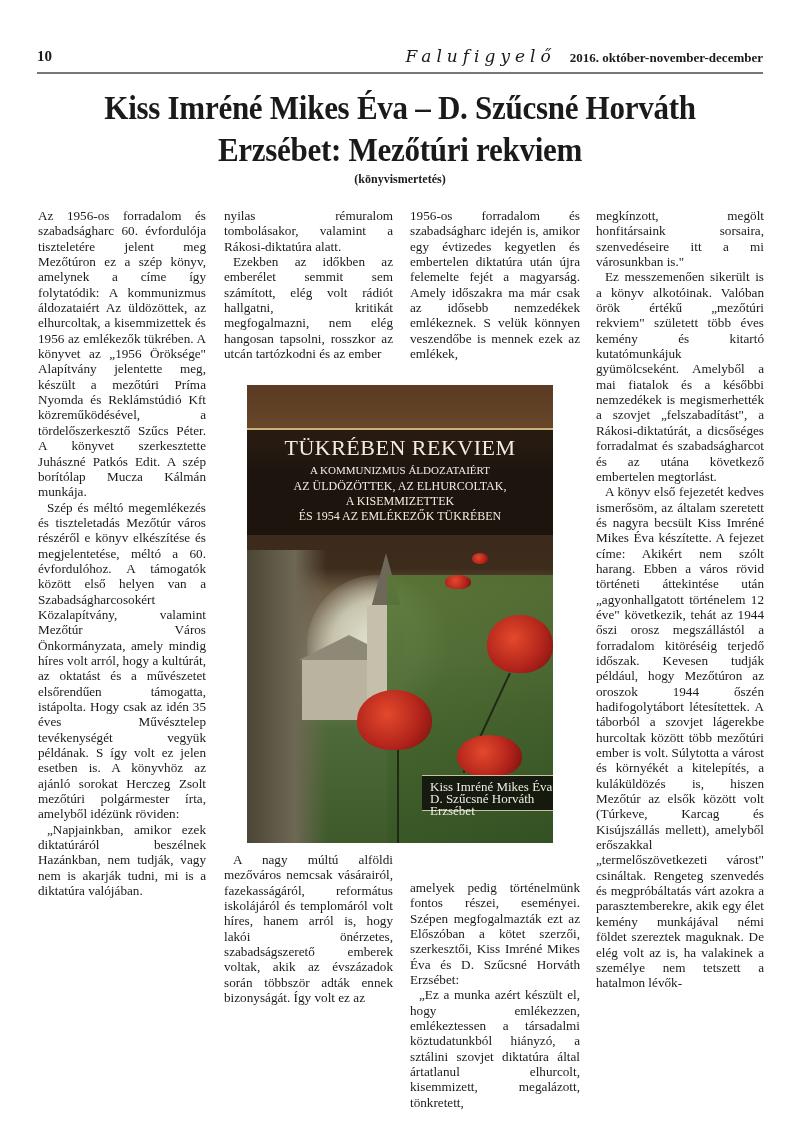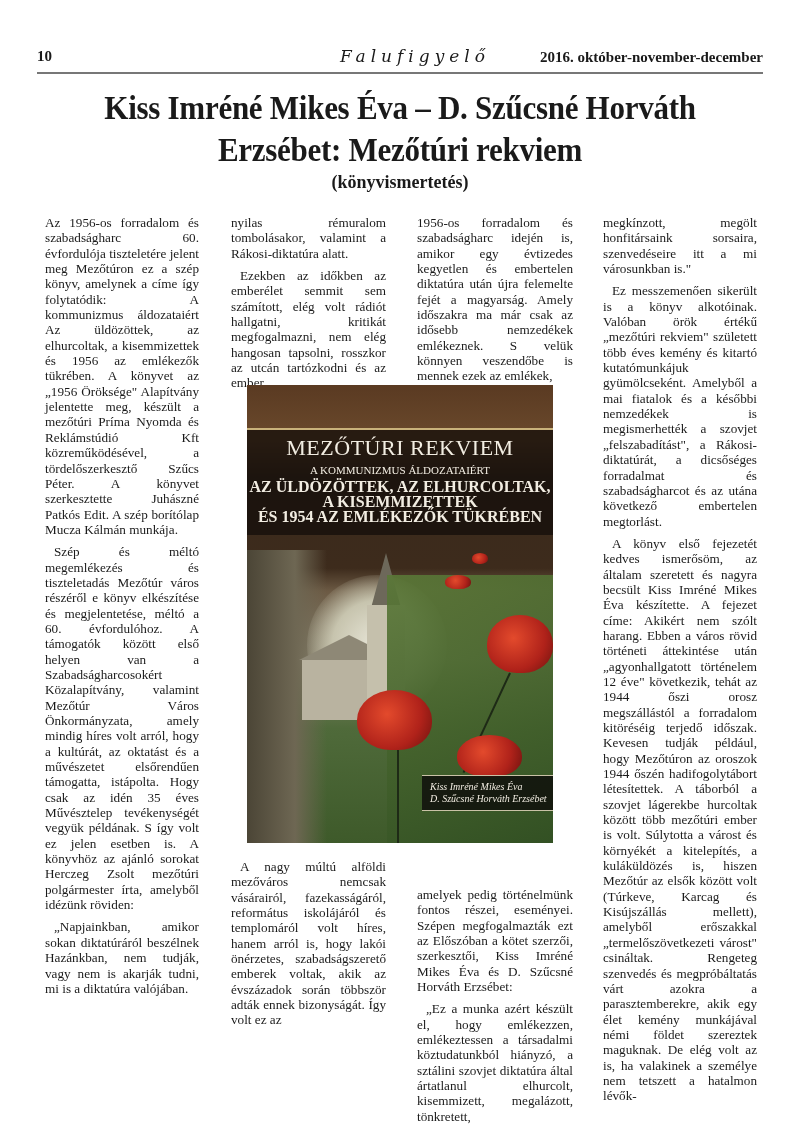--- a/index.html
+++ b/index.html
@@ -2,44 +2,44 @@
 <html><head>
 <meta charset="utf-8">
 <style>
   html, body { margin:0; padding:0; background:#ffffff; }
   body { width:800px; height:1131px; position:relative; overflow:hidden;
          font-family:"Liberation Serif", serif; color:#1a1a1a; }
   .header { position:absolute; left:37px; right:37px; top:46px; height:26px; }
   .page-num { position:absolute; left:0; top:2px; font-weight:bold; font-size:15px; }
   .masthead { position:absolute; right:0; top:0; display:flex; align-items:baseline; gap:14px; }
   .mast-name { font-family:"DejaVu Serif", serif; font-style:italic; font-size:17px; letter-spacing:5px;margin-left:37px; }
-  .issue-date { font-weight:bold; font-size:15px;margin-left:36px; }
+  .issue-date { font-weight:bold; font-size:13px; }
   .rule { position:absolute; left:37px; right:37px; top:72px; height:2px; background:#777; }
   .title { position:absolute; left:20px; right:20px; top:87px; text-align:center;
            font-family:"Liberation Serif", serif; font-weight:bold; font-size:33px; line-height:42px;
            letter-spacing:-0.3px; transform:scaleX(0.94); transform-origin:center top; }
-  .subtitle { position:absolute; left:0; right:0; top:172px; text-align:center; font-weight:bold; font-size:18px; }
+  .subtitle { position:absolute; left:0; right:0; top:172px; text-align:center; font-weight:bold; font-size:12px; }
   .col { position:absolute; font-size:13.2px; line-height:15.35px; text-align:justify; hyphens:manual; }
-  .col p { margin:7px; text-indent:0; }
+  .col p { margin:0; text-indent:0; }
   .col p.ind { text-indent:9px; }
   .c1 { left:38px; width:168px; top:208px; }
   .c2 { left:224px; width:169px; top:208px; }
   .c3 { left:410px; width:170px; top:208px; }
   .c4 { left:596px; width:168px; top:208px; }
   .c2b { left:224px; width:169px; top:852px; }
   .c3b { left:410px; width:170px; top:880px; }
   .cover { position:absolute; left:247px; top:385px; width:306px; height:458px; overflow:hidden;
            background: linear-gradient(180deg,#5a3a22 0%,#6b4a2c 12%,#3a2a1c 20%,#3d2b1c 40%,#6c5a44 45%,#8a8570 60%,#4f6a3a 75%,#3e5a2a 100%); }
   .cover-band { position:absolute; left:0; right:0; top:43px; height:105px; background:rgba(20,14,10,0.78);
                 border-top:2px solid #c9b27a; }
   .cover-title { position:absolute; left:0; right:0; top:50px; text-align:center; color:#f2ede2;
                  font-family:"Liberation Serif", serif; }
   .ct1 { font-size:22px; letter-spacing:0.5px; line-height:26px; }
   .ct2 { font-size:11px; line-height:18px; }
-  .ct3 { font-size:16px; line-height:15px;font-weight:bold; }
+  .ct3 { font-size:12px; line-height:15px; }
   .sky { position:absolute; left:60px; top:190px; width:140px; height:140px; border-radius:50%;
          background:radial-gradient(circle,#e8e6d8 0%,#c7c4ae 45%,rgba(150,145,120,0) 75%); }
   .tree { position:absolute; left:0; top:165px; width:80px; height:293px;
           background:linear-gradient(90deg,#4b4536,#6e6753 60%,rgba(110,103,83,0)); }
   .church-body { position:absolute; left:55px; top:275px; width:95px; height:60px; background:#b9b3a0; }
   .church-roof { position:absolute; left:52px; top:250px; width:0; height:0;
                  border-left:50px solid transparent; border-right:50px solid transparent; border-bottom:25px solid #8e8876; }
   .tower { position:absolute; left:120px; top:220px; width:38px; height:120px; background:#c5c0ac; }
   .spire { position:absolute; left:124px; top:168px; width:0; height:0;
            border-left:15px solid transparent; border-right:15px solid transparent; border-bottom:55px solid #6d685a; }
@@ -49,21 +49,21 @@
   .p1 { left:198px; top:190px; width:26px; height:14px; }
   .p2 { left:240px; top:230px; width:66px; height:58px; }
   .p3 { left:110px; top:305px; width:75px; height:60px; }
   .p4 { left:210px; top:350px; width:65px; height:42px; }
   .p5 { left:225px; top:168px; width:16px; height:11px; }
   .stem { position:absolute; width:2px; background:#1e2a16; transform-origin:top; }
   .s1 { left:262px; top:288px; height:110px; transform:rotate(25deg); }
   .s2 { left:150px; top:365px; height:93px; }
   .authors-box { position:absolute; left:175px; top:390px; width:131px; height:36px; background:rgba(15,15,12,0.85);
                  border-top:1px solid #c9c2a6; border-bottom:1px solid #c9c2a6; color:#f0ebe0;
-                 font-size:10px; line-height:12px; padding:5px 0 0 8px; box-sizing:border-box;font-style:italic; }
+                 font-size:13px; line-height:12px; padding:5px 0 0 8px; box-sizing:border-box; }
 </style>
 </head>
 <body>
 
 <div class="header">
   <span class="page-num">10</span>
   <div class="masthead">
     <span class="mast-name">Falufigyelő</span>
     <span class="issue-date">2016. október-november-december</span>
   </div>
@@ -72,21 +72,21 @@
 
 <div class="title">
   <div>Kiss Imréné Mikes Éva – D. Szűcsné Horváth</div>
   <div>Erzsébet: Mezőtúri rekviem</div>
 </div>
 <div class="subtitle">(könyvismertetés)</div>
 
 <div class="col c1">
   <p>Az 1956-os forradalom és szabadságharc 60. évfordulója tiszteletére jelent meg Mezőtúron ez a szép könyv, amelynek a címe így folytatódik: A kommunizmus áldozataiért Az üldözöttek, az elhurcoltak, a kisemmizettek és 1956 az emlékezők tükrében. A könyvet az „1956 Öröksége" Alapítvány jelentette meg, készült a mezőtúri Príma Nyomda és Reklámstúdió Kft közreműködésével, a tördelőszerkesztő Szűcs Péter. A könyvet szerkesztette Juhászné Patkós Edit. A szép borítólap Mucza Kálmán munkája.</p>
   <p class="ind">Szép és méltó megemlékezés és tiszteletadás Mezőtúr város részéről e könyv elkészítése és megjelentetése, méltó a 60. évfordulóhoz. A támogatók között első helyen van a Szabadságharcosokért Közalapítvány, valamint Mezőtúr Város Önkormányzata, amely mindig híres volt arról, hogy a kultúrát, az oktatást és a művészetet elsőrendűen támogatta, istápolta. Hogy csak az idén 35 éves Művésztelep tevékenységét vegyük példának. S így volt ez jelen esetben is. A könyvhöz az ajánló sorokat Herczeg Zsolt mezőtúri polgármester írta, amelyből idézünk röviden:</p>
-  <p class="ind">„Napjainkban, amikor sokan diktatúráról beszélnek Hazánkban, nem tudják, vagy nem is akarják tudni, mi is a diktatúra valójában.</p>
+  <p class="ind">„Napjainkban, amikor ezek diktatúráról beszélnek Hazánkban, nem tudják, vagy nem is akarják tudni, mi is a diktatúra valójában.</p>
 </div>
 
 <div class="col c2">
   <p>nyilas rémuralom tombolásakor, valamint a Rákosi-diktatúra alatt.</p>
   <p class="ind">Ezekben az időkben az emberélet semmit sem számított, elég volt rádiót hallgatni, kritikát megfogalmazni, nem elég hangosan tapsolni, rosszkor az utcán tartózkodni és az ember</p>
 </div>
 
 <div class="col c3">
   <p>1956-os forradalom és szabadságharc idején is, amikor egy évtizedes kegyetlen és embertelen diktatúra után újra felemelte fejét a magyarság. Amely időszakra ma már csak az idősebb nemzedékek emlékeznek. S velük könnyen veszendőbe is mennek ezek az emlékek,</p>
 </div>
@@ -107,21 +107,21 @@
   <div class="grass"></div>
   <div class="stem s1"></div>
   <div class="stem s2"></div>
   <div class="poppy p5"></div>
   <div class="poppy p1"></div>
   <div class="poppy p2"></div>
   <div class="poppy p3"></div>
   <div class="poppy p4"></div>
   <div class="cover-band"></div>
   <div class="cover-title">
-    <div class="ct1">MEZŐTÚRI REKVIEM</div>
+    <div class="ct1">TÜKRÉBEN REKVIEM</div>
     <div class="ct2">A KOMMUNIZMUS ÁLDOZATAIÉRT</div>
     <div class="ct3">AZ ÜLDÖZÖTTEK, AZ ELHURCOLTAK,</div>
     <div class="ct3">A KISEMMIZETTEK</div>
     <div class="ct3">ÉS 1954 AZ EMLÉKEZŐK TÜKRÉBEN</div>
   </div>
   <div class="authors-box">
     <div>Kiss Imréné Mikes Éva</div>
     <div>D. Szűcsné Horváth Erzsébet</div>
   </div>
 </div>

